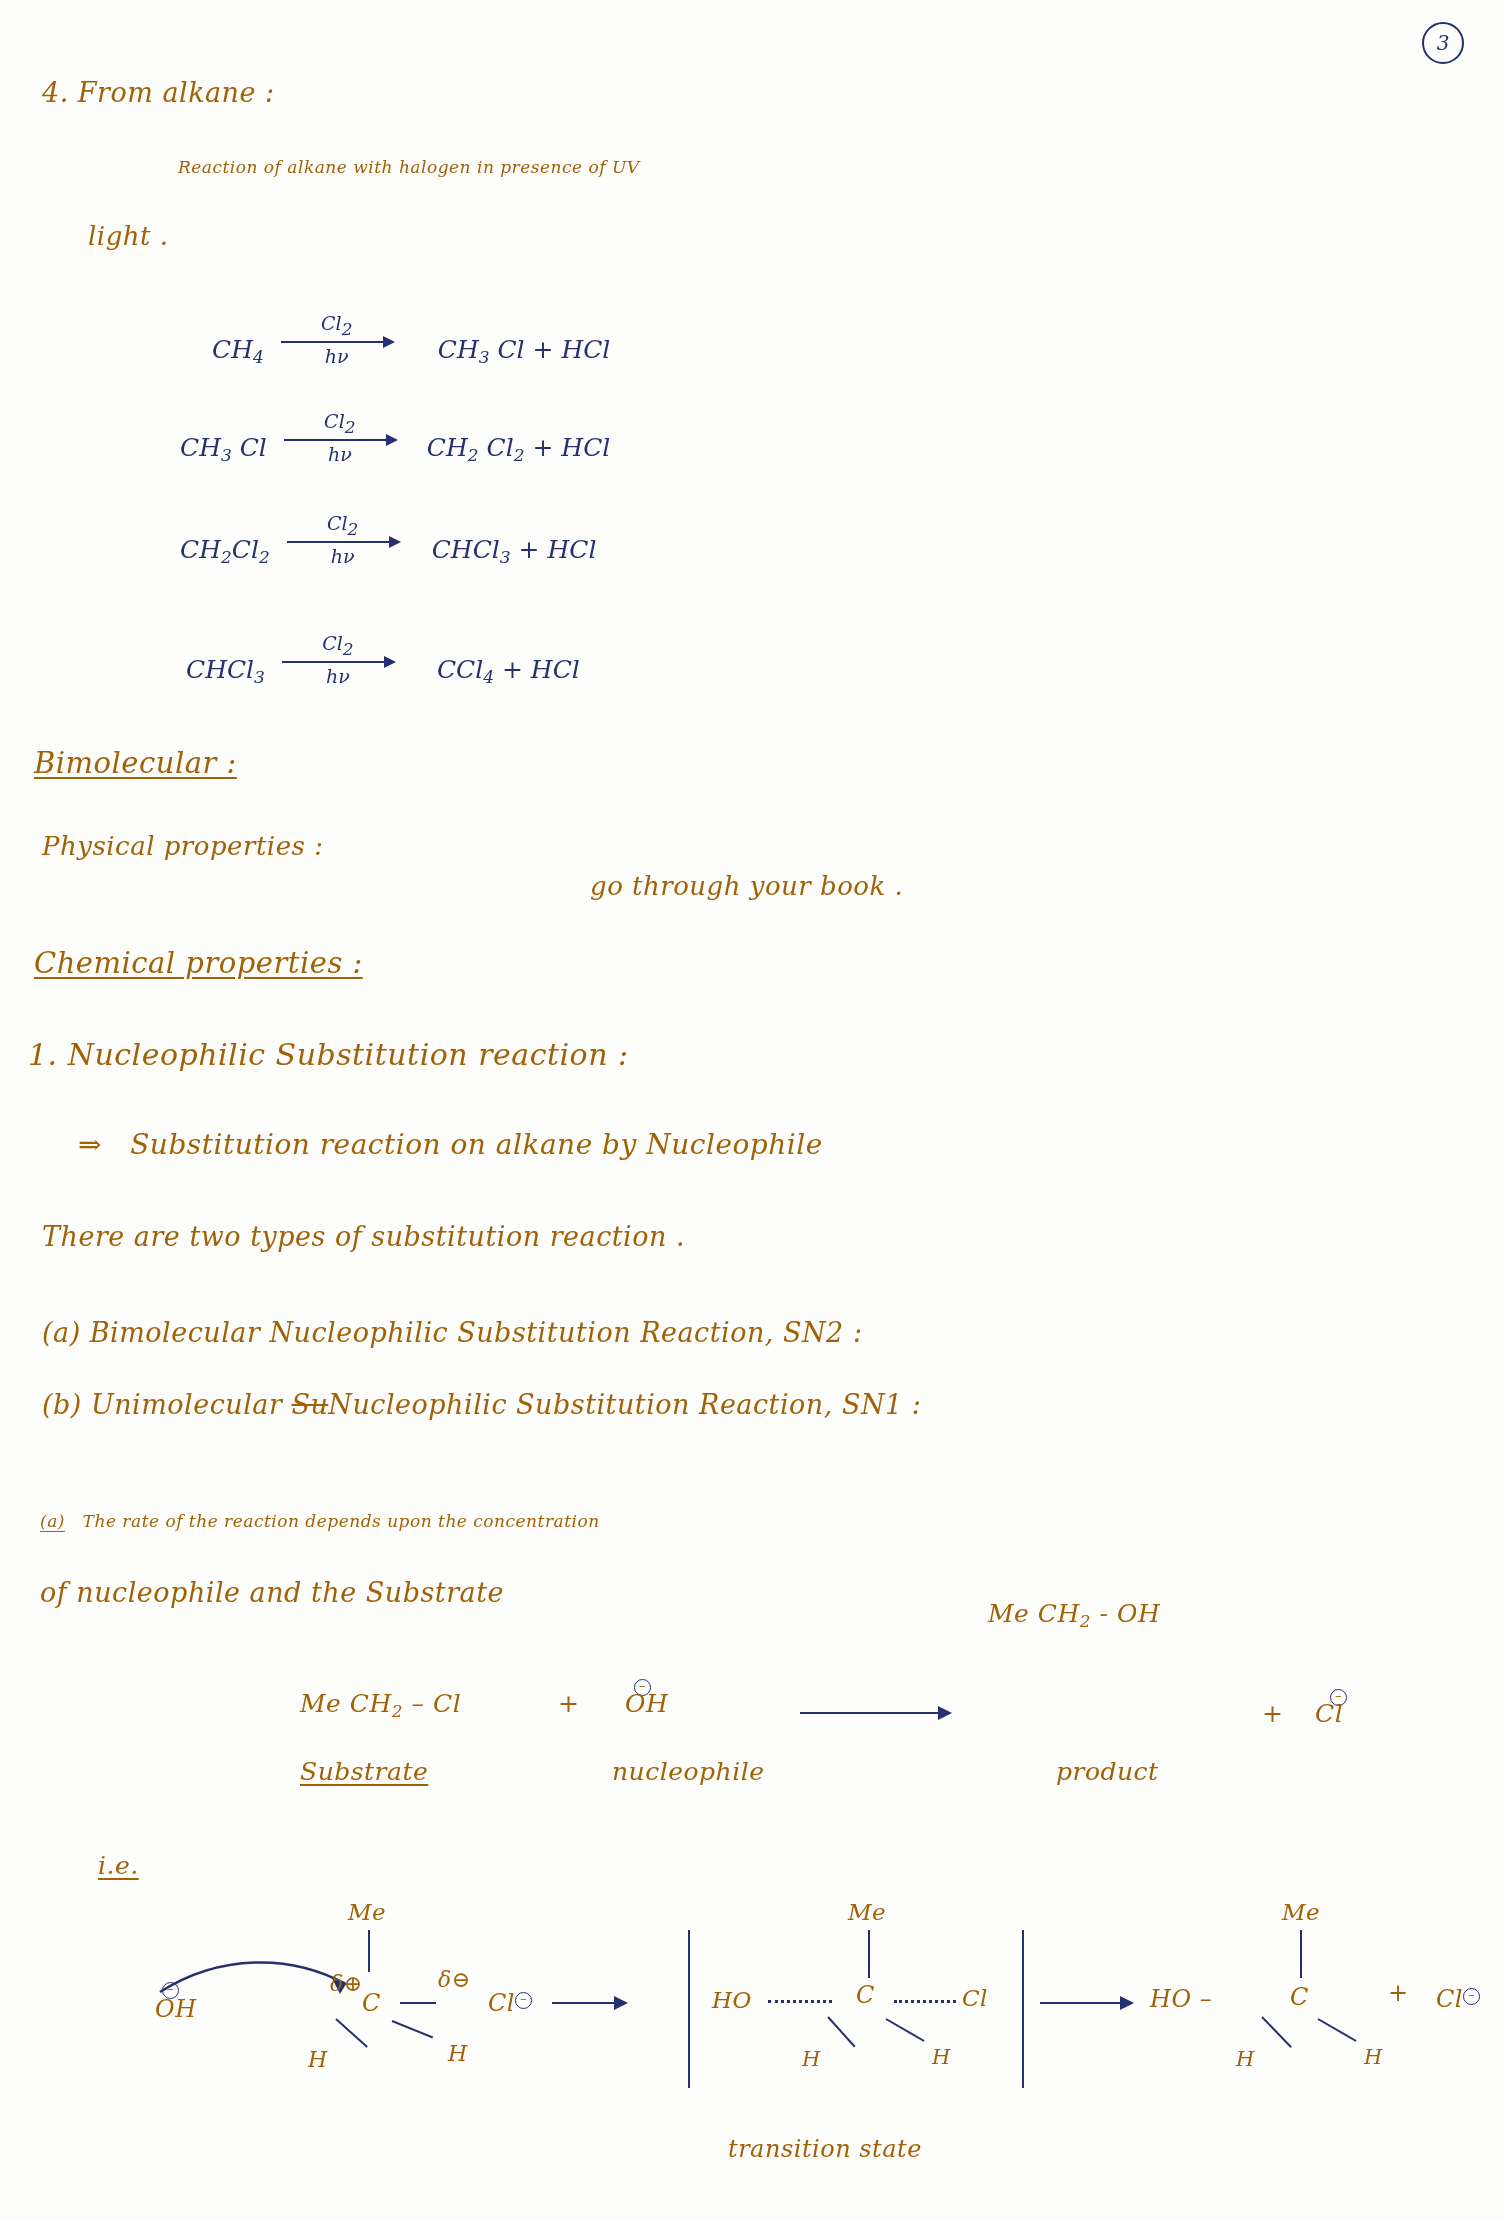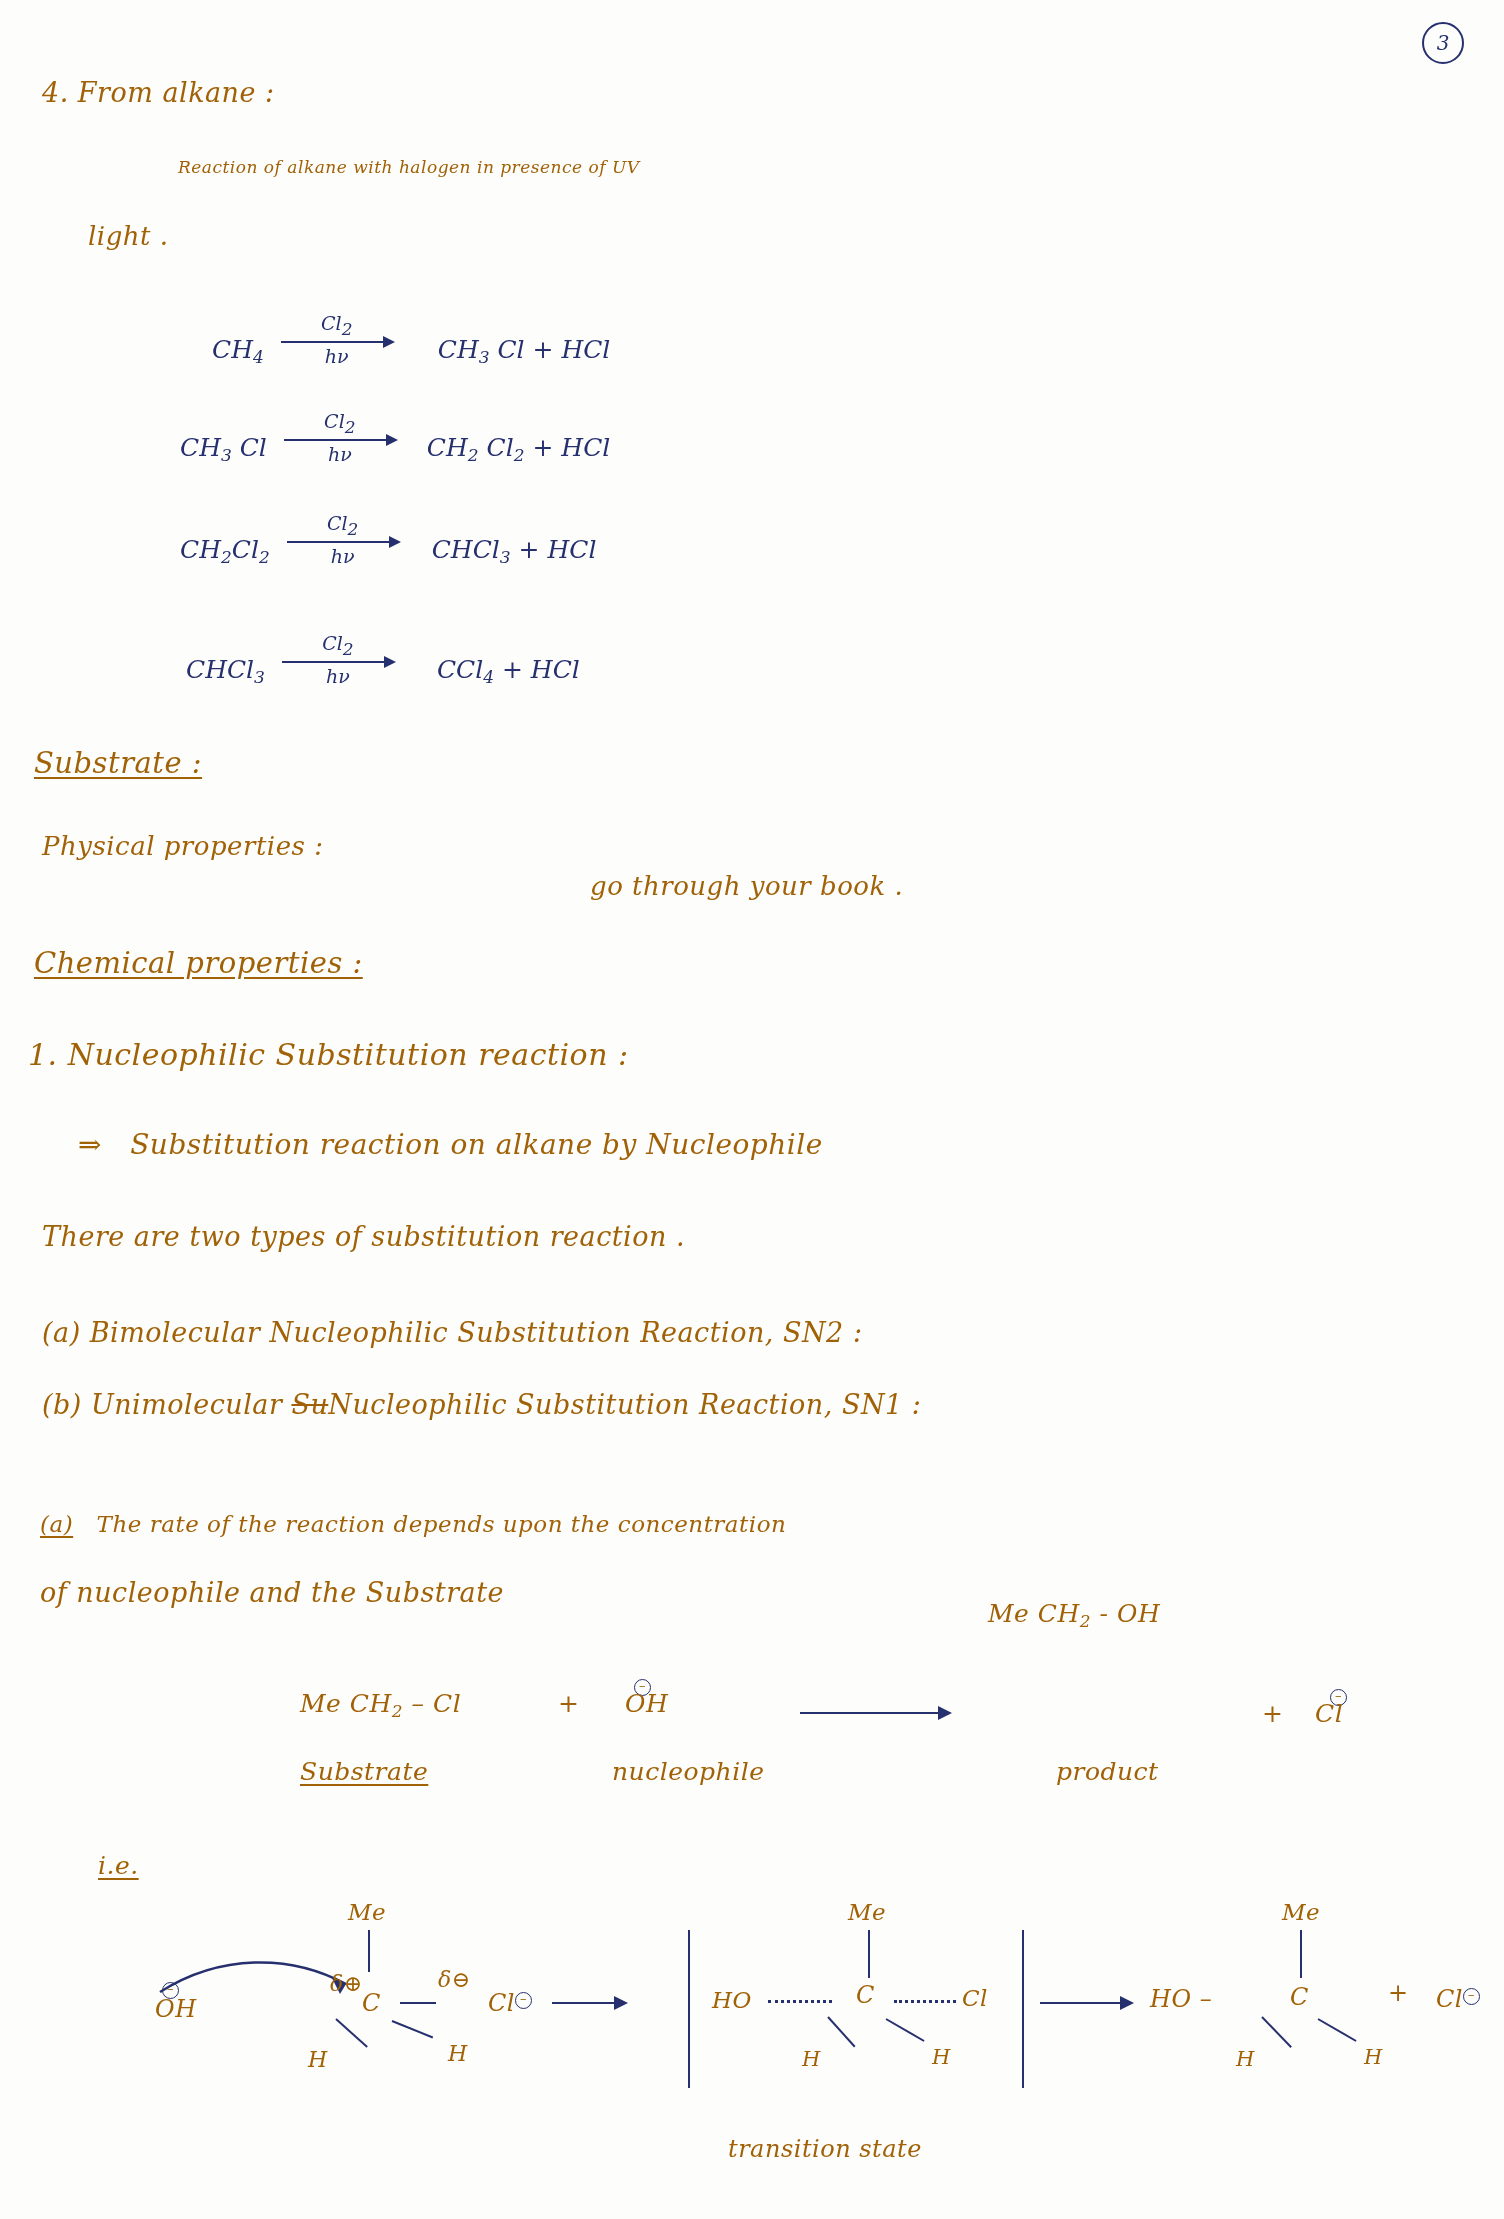--- a/index.html
+++ b/index.html
@@ -202,21 +202,21 @@
   <div class="rxn" style="left:186px; top:632px;">
     <span class="formula">CHCl<span class="sub">3</span></span>
     <span class="arrowbox">
       <span class="above">Cl<span class="sub">2</span></span>
       <span class="arrowline"></span>
       <span class="below">hν</span>
     </span>
     <span class="formula" style="margin-left:26px;">CCl<span class="sub">4</span> + HCl</span>
   </div>
 
-  <div class="hw u" style="left:34px; top:748px; font-size:29px;">Substrate :</div>
+  <div class="hw u" style="left:34px; top:748px; font-size:29px;">Bimolecular :</div>
 
   <div class="hw" style="left:42px; top:832px; font-size:26px;">Physical properties :</div>
   <div class="hw" style="left:590px; top:872px; font-size:26px;">go through your book .</div>
 
   <div class="hw u" style="left:34px; top:948px; font-size:29px;">Chemical properties :</div>
 
   <div class="hw" style="left:28px; top:1038px; font-size:30px;">1.  Nucleophilic Substitution reaction :</div>
 
   <div class="hw" style="left:42px; top:1222px; font-size:27px;">There are two types of substitution reaction .</div>
 
@@ -224,21 +224,21 @@
     <span>⇒</span>&nbsp;&nbsp;
     <span>Substitution reaction on alkane by Nucleophile</span>
   </div>
 
   <div class="hw" style="left:42px; top:1318px; font-size:27px;">(a)  Bimolecular Nucleophilic Substitution Reaction, SN2 :</div>
 
   <div class="hw" style="left:42px; top:1390px; font-size:27px;">
     <span>(b)  Unimolecular </span><span class="strike">Su</span><span>Nucleophilic Substitution Reaction, SN1 :</span>
   </div>
 
-  <div class="hw" style="left:40px; top:1512px; font-size:23px;">
+  <div class="hw" style="left:40px; top:1512px; font-size:17px;">
     <span class="u">(a)</span>
     <span>&nbsp;&nbsp;The rate of the reaction depends upon the concentration</span>
   </div>
   <div class="hw" style="left:40px; top:1578px; font-size:27px;">of nucleophile and the Substrate</div>
 
   <div class="hw" style="left:300px; top:1690px; font-size:25px;">
     Me CH<span class="sub">2</span> – Cl
   </div>
   <div class="hw" style="left:558px; top:1690px; font-size:25px;">+</div>
   <div class="hw" style="left:620px; top:1690px; font-size:25px;">

